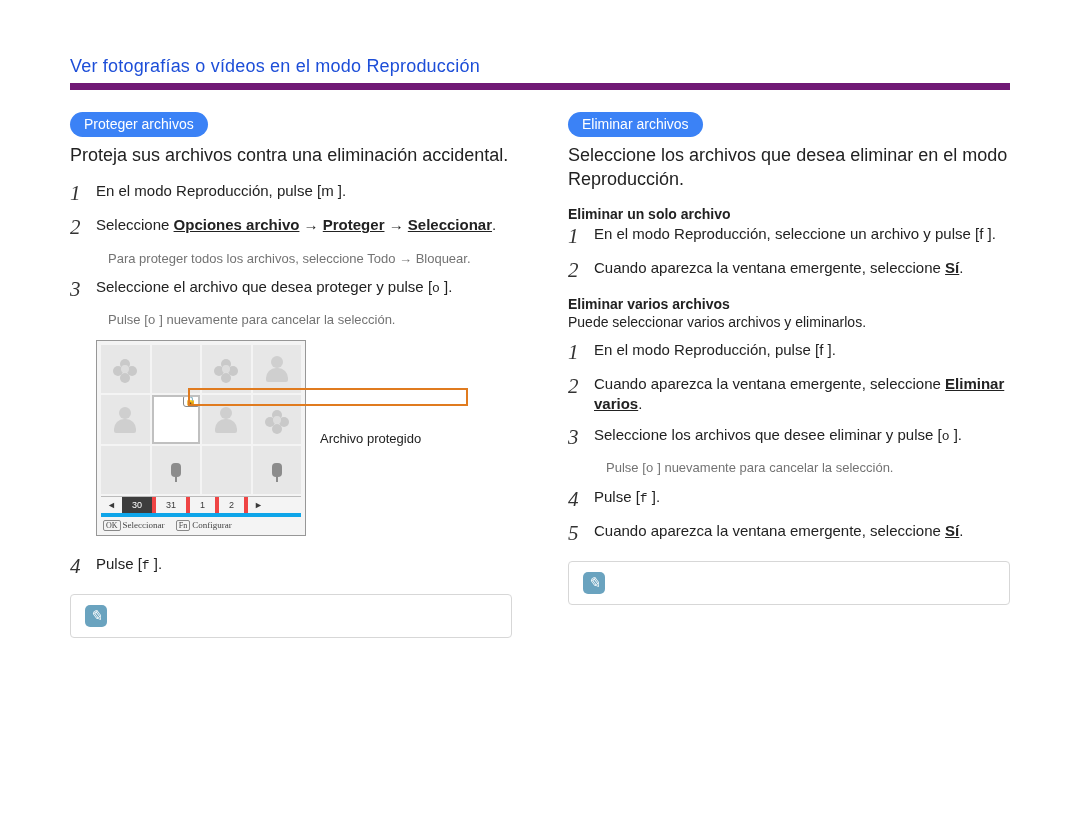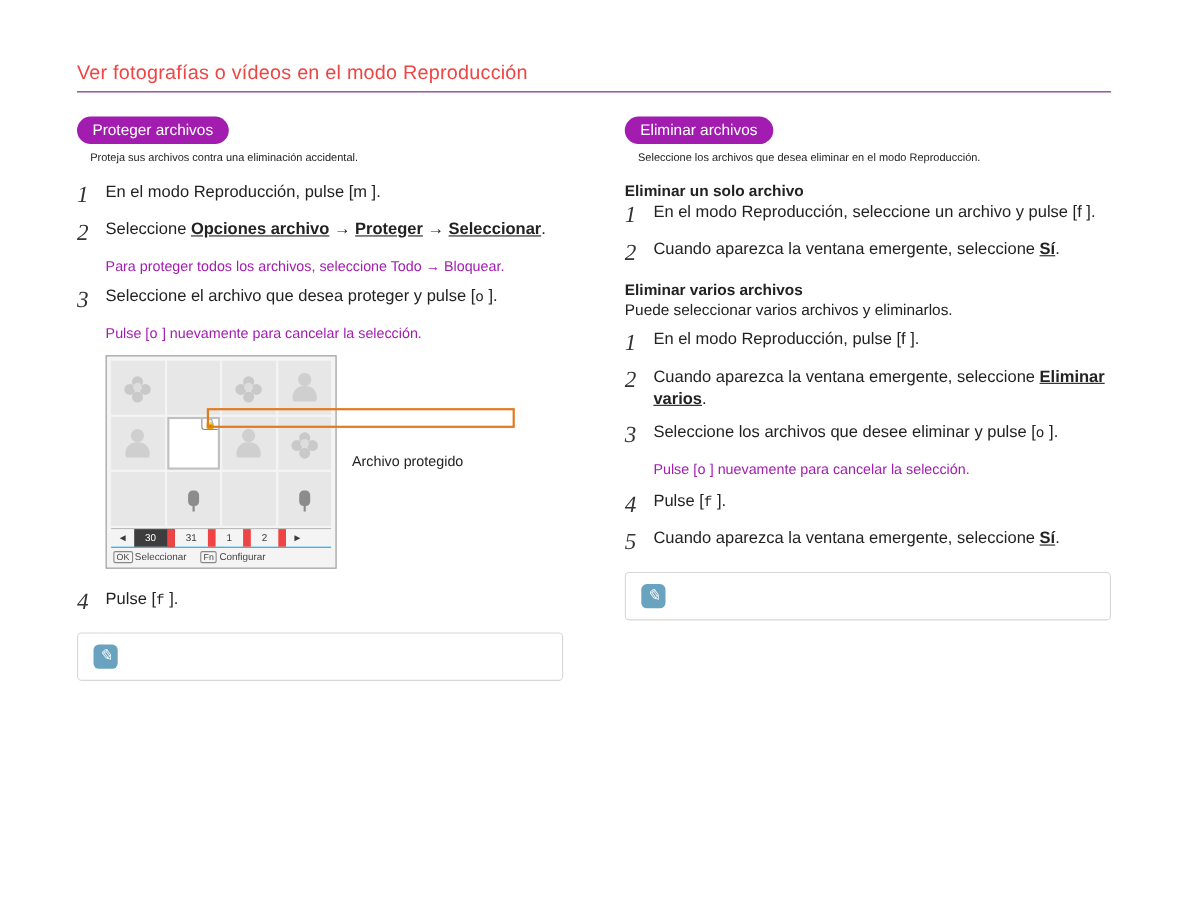--- a/index.html
+++ b/index.html
@@ -1,46 +1,46 @@
 <!DOCTYPE html>
 <html><head>
 <meta charset="utf-8">
 <style>
   * { box-sizing: border-box; margin: 0; padding: 0; }
   html, body { width: 1080px; height: 815px; background: #fff; font-family: Arial, Helvetica, sans-serif; color: #222; }
   .page { padding: 56px 70px 30px 70px; }
   .page-header {
-    font-size: 18px; font-weight: 300; color: #ef4444;
-    border-bottom: 1px solid #701a75; padding-bottom: 6px;
+    font-size: 18px; font-weight: 300; color: #1d4ed8;
+    border-bottom: 7px solid #701a75; padding-bottom: 6px;
     letter-spacing: 0.2px;
   }
   .columns { display: flex; gap: 56px; margin-top: 22px; }
   .col { flex: 1; min-width: 0; }
 
   .pill {
     display: inline-block;
-    background: #a21caf;
+    background: #3b82f6;
     color: #fff;
     border-radius: 14px;
     padding: 4px 14px 5px 14px;
     font-size: 14px;
     margin-bottom: 6px;
   }
-  .intro { font-size: 10px; line-height: 1.35; margin-bottom: 14px; margin-left: 12px; }
+  .intro { font-size: 18px; line-height: 1.35; margin-bottom: 14px; }
 
   ol.steps { list-style: none; counter-reset: step; }
   ol.steps > li { counter-increment: step; display: flex; align-items: flex-start; margin-bottom: 10px; }
   ol.steps > li::before {
     content: counter(step);
     font-style: italic; font-family: Georgia, 'Times New Roman', serif;
     font-size: 21px; color: #333; width: 26px; flex-shrink: 0; line-height: 1.15;
   }
   ol.steps > li .step-body { font-size: 15px; line-height: 1.35; }
   ol.steps > li .step-body .bold { font-weight: bold; text-decoration: underline; }
-  .sub { font-size: 13px; color: #a21caf; margin: 4px 0 10px 26px; line-height: 1.35; }
+  .sub { font-size: 13px; color: #737373; margin: 4px 0 10px 38px; line-height: 1.35; }
 
   .key { font-family: 'Courier New', monospace; font-size: 13px; }
 
   .subhead { font-weight: bold; font-size: 14px; margin-top: 14px; margin-bottom: 2px; }
   .subtext { font-size: 14px; margin-bottom: 10px; }
 
   .note-box {
     border: 1px solid #d7d7d7; border-radius: 4px;
     padding: 10px 14px; display: flex; align-items: center; gap: 12px;
     margin-top: 16px;
@@ -79,24 +79,24 @@
   .highlight-bar {
     position: absolute; left: 92px; top: 48px; width: 280px; height: 18px;
     border: 2px solid #e07b1f; pointer-events:none;
   }
   .key-ov { position:absolute; right:-2px; top:-2px; font-size:9px; background:#fff; border:1px solid #888; border-radius:3px; padding:0 2px;}
 
   .tab-row {
     display: flex; align-items: center; border-top: 1px solid #bbb; margin-top: 2px;
     font-size: 9px; color: #3a3a3a;
   }
-  .tab-row .tab { padding: 3px 10px; border-right: 7px solid #ef4444; }
+  .tab-row .tab { padding: 3px 10px; border-right: 4px solid #ef4444; }
   .tab-row .tab.sel { background: #3d3d3d; color:#fff; }
   .tab-row .car { padding: 3px 6px; font-size: 9px; }
-  .btn-row { font-size: 9px; padding: 3px 2px; border-top:1px solid #0ea5e9; color:#444; }
+  .btn-row { font-size: 9px; padding: 3px 2px; border-top:4px solid #0ea5e9; color:#444;font-family:Liberation Serif, serif; }
   .btn-row .bk { border:1px solid #888; border-radius:2px; padding:0 2px; font-size:8px; margin-right:2px; }
 
   .callout { font-size: 13px; }
 
   .footer { text-align: center; font-size: 13px; color: #7d7d7d; margin-top: 24px; }
 </style>
 </head>
 <body>
 
 <div class="page">

